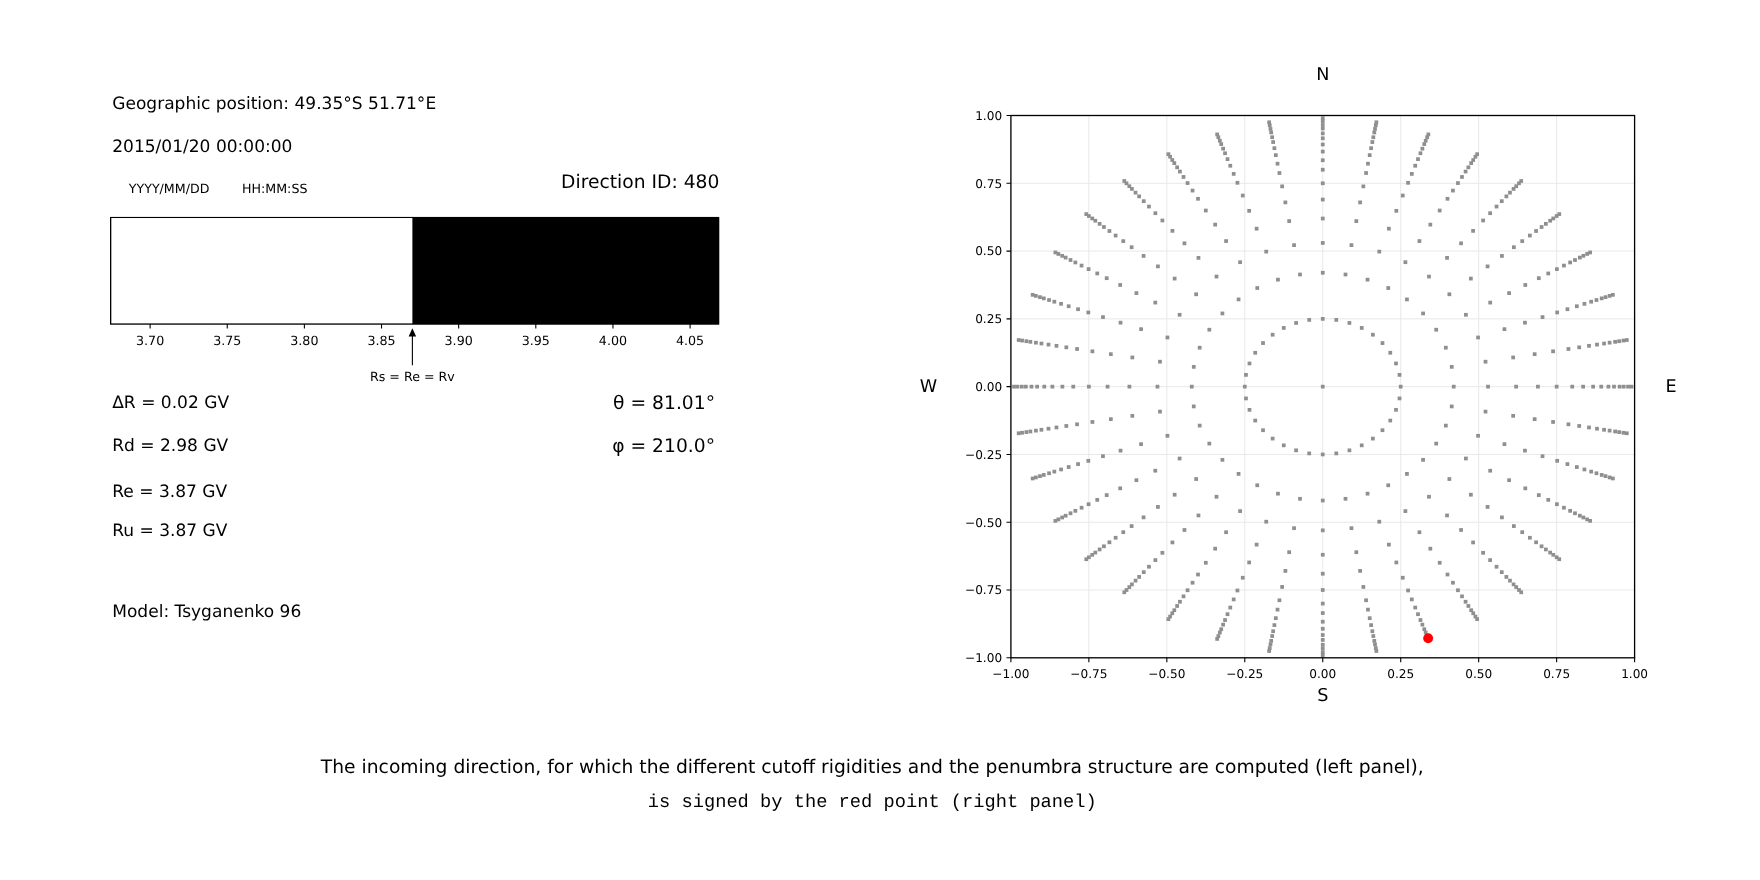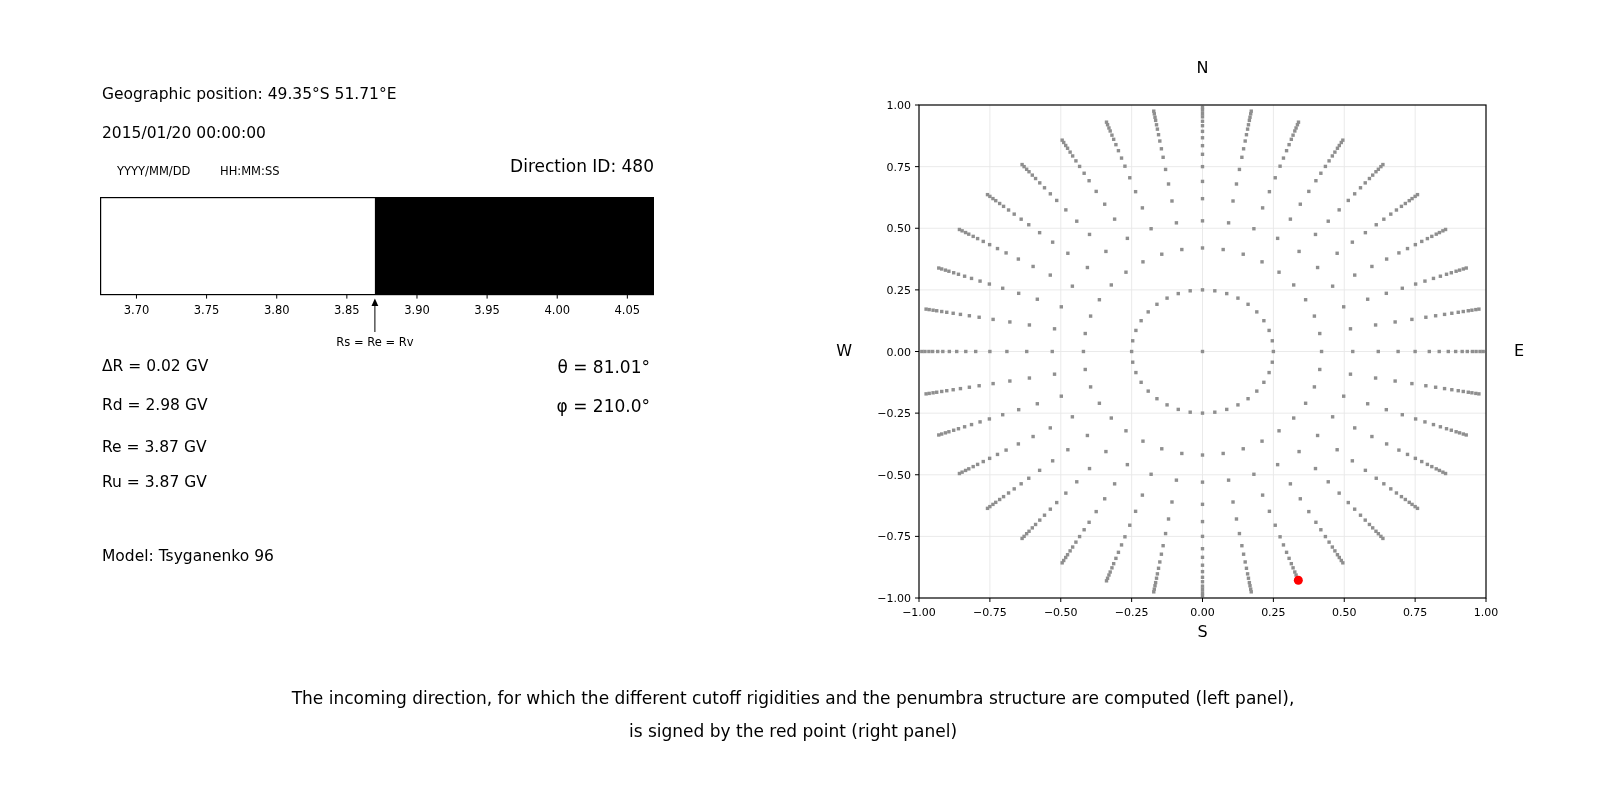--- a/index.html
+++ b/index.html
@@ -15,21 +15,21 @@
   .info-row-l{position:absolute;left:2px;font-size:15.5px;white-space:nowrap;}
   .info-row-r{position:absolute;right:4px;font-size:17px;white-space:nowrap;}
   .r1{top:277px;} .r2{top:316px;} .r3{top:358px;} .r4{top:393px;} .r5{top:432px;margin-top:35px;}
   .scatter-svg{position:absolute;left:849px;top:95px;}
   .compass{position:absolute;font-size:16px;}
   .compass-n{left:919px;top:58px;width:567px;text-align:center;}
   .compass-s{left:919px;top:622px;width:567px;text-align:center;}
   .compass-w{left:822px;top:341px;width:30px;text-align:right;}
   .compass-e{left:1514px;top:341px;width:30px;text-align:left;}
   .cap1{position:absolute;left:0;top:688px;width:1586px;text-align:center;font-size:17px;}
-  .cap2{position:absolute;left:0;top:721px;width:1586px;text-align:center;font-size:17px;}
+  .cap2{position:absolute;left:0;top:721px;width:1586px;text-align:center;font-size:17px;font-family:Liberation Mono, monospace;}
   .credit{position:absolute;left:0;top:757px;width:1572px;text-align:center;font-size:10.5px;}
   svg text{font-family:"DejaVu Sans",sans-serif;fill:#000;}
 </style>
 </head>
 <body>
 
 <div class="page">
 
   <div class="left-panel">
     <div class="geo-line">Geographic position: 49.35°S 51.71°E</div>

